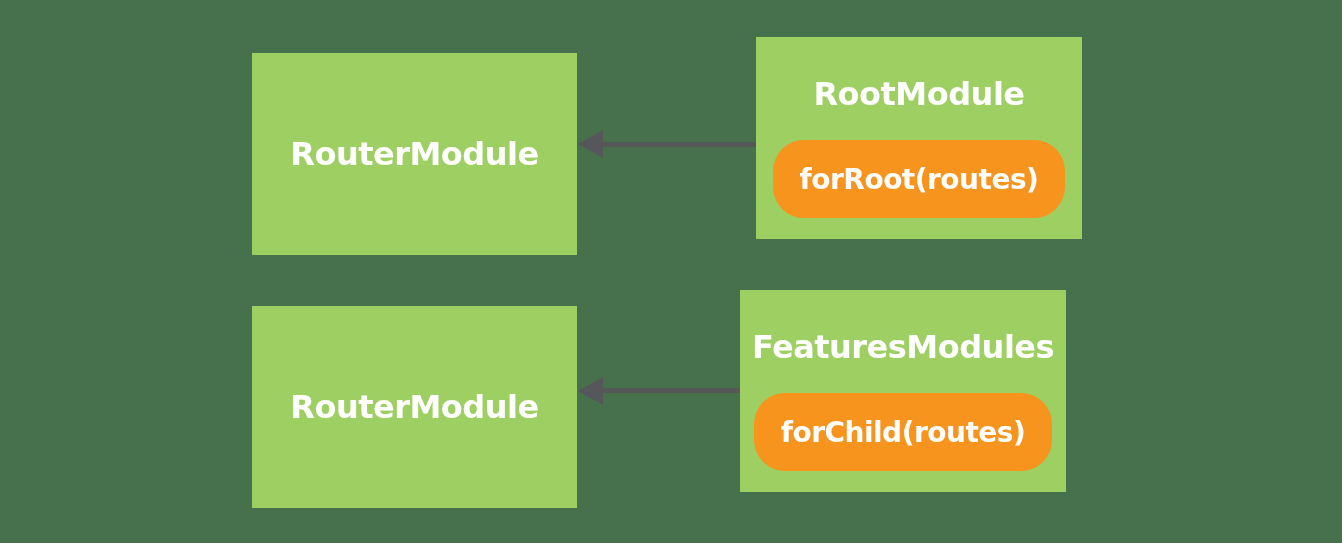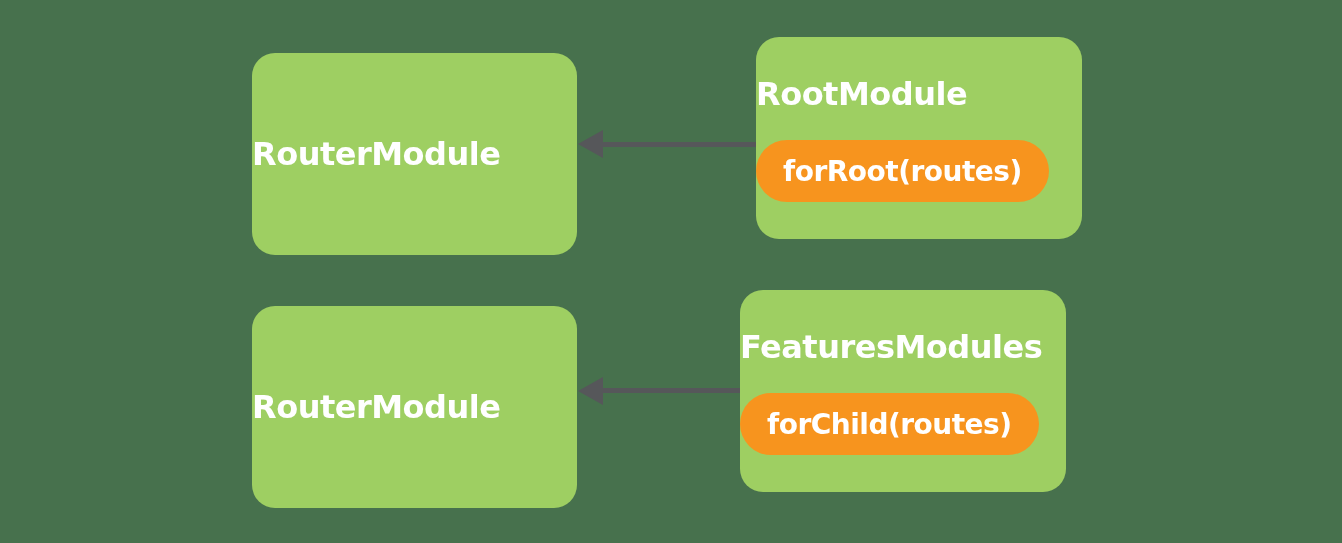--- a/index.html
+++ b/index.html
@@ -13,23 +13,22 @@
     height: 543px;
     background: var(--background, #47714d);
     overflow: hidden;
     font-family: "DejaVu Sans", "Liberation Sans", sans-serif;
   }
   .box {
     position: absolute;
     background: var(--box, #9ecf62);
     display: flex;
     flex-direction: column;
-    align-items: flex-start;
+    align-items: center;
     box-sizing: border-box;
-    border-radius: 23px;
   }
   .box.target-box {
     justify-content: center;
     margin-top: 16px;
   }
   .box-title {
     color: var(--text, #ffffff);
     font-size: 32px;
     font-weight: bold;
     letter-spacing: -0.5px;
@@ -40,21 +39,21 @@
     margin-top: 38px;
   }
   .pill {
     margin-top: 27px;
     height: 54px;
     border-radius: 31px;
     background: var(--pill, #f7941e);
     display: flex;
     align-items: center;
     justify-content: center;
-    padding: 4px 27px;
+    padding: 12px 27px;
   }
   .pill-label {
     color: var(--text, #ffffff);
     font-size: 28px;
     font-weight: bold;
     letter-spacing: -0.5px;
     white-space: nowrap;
   }
   .arrow-line {
     position: absolute;

